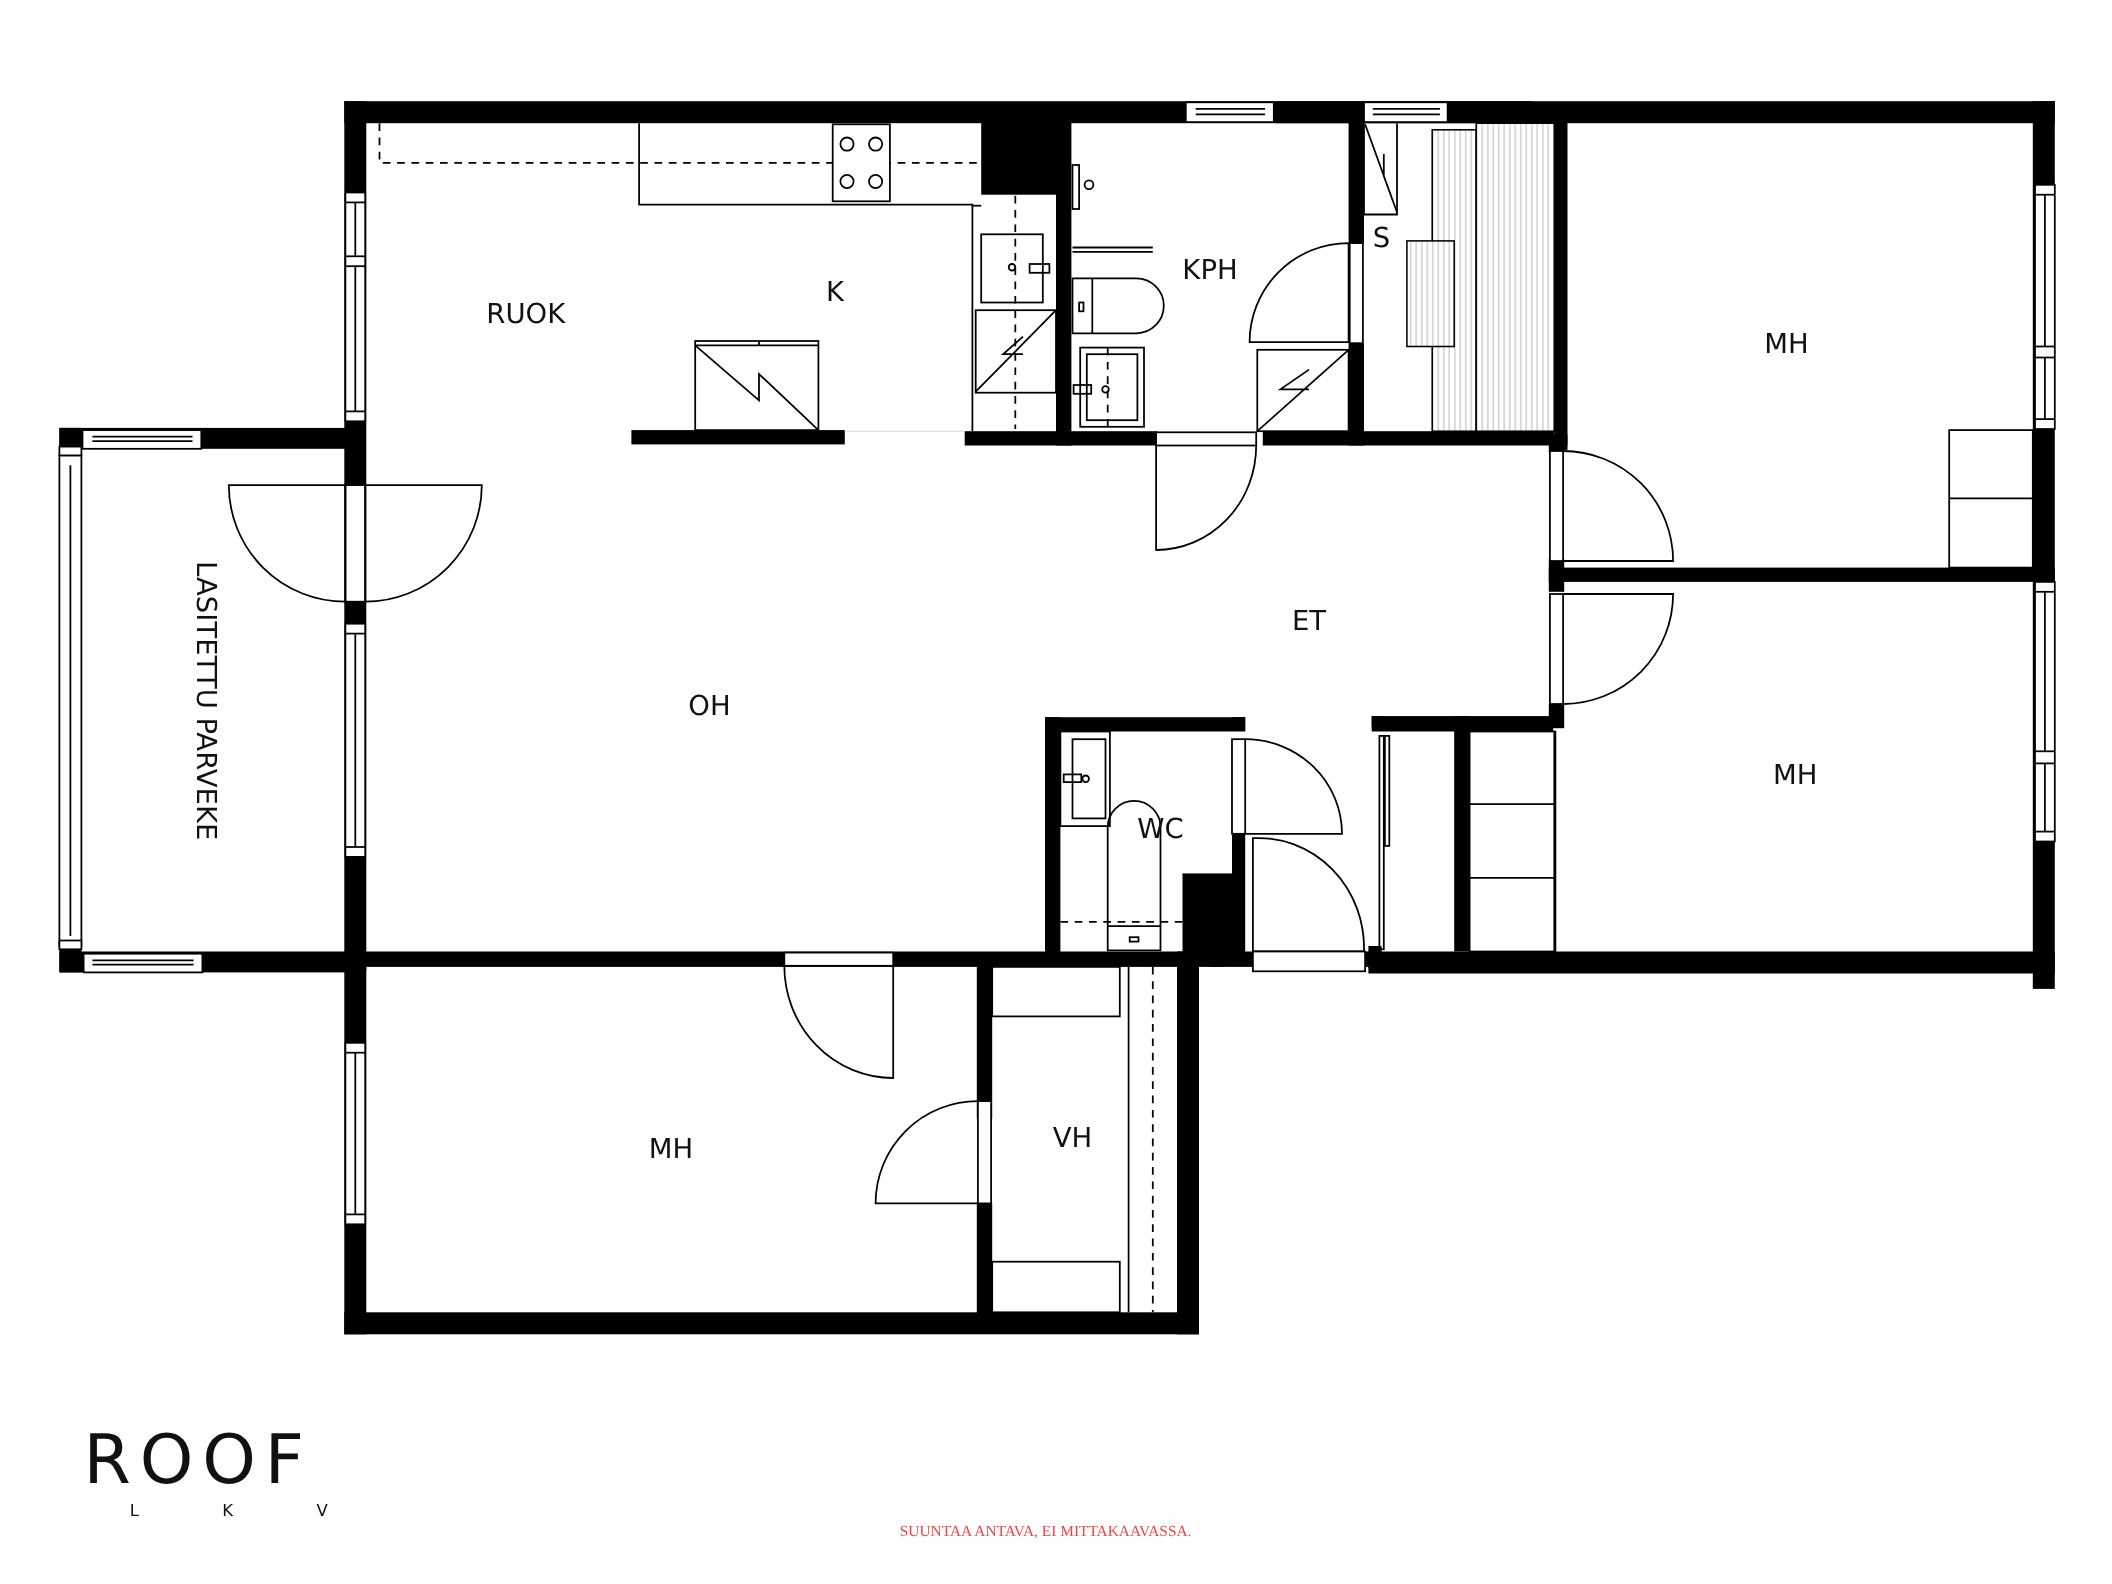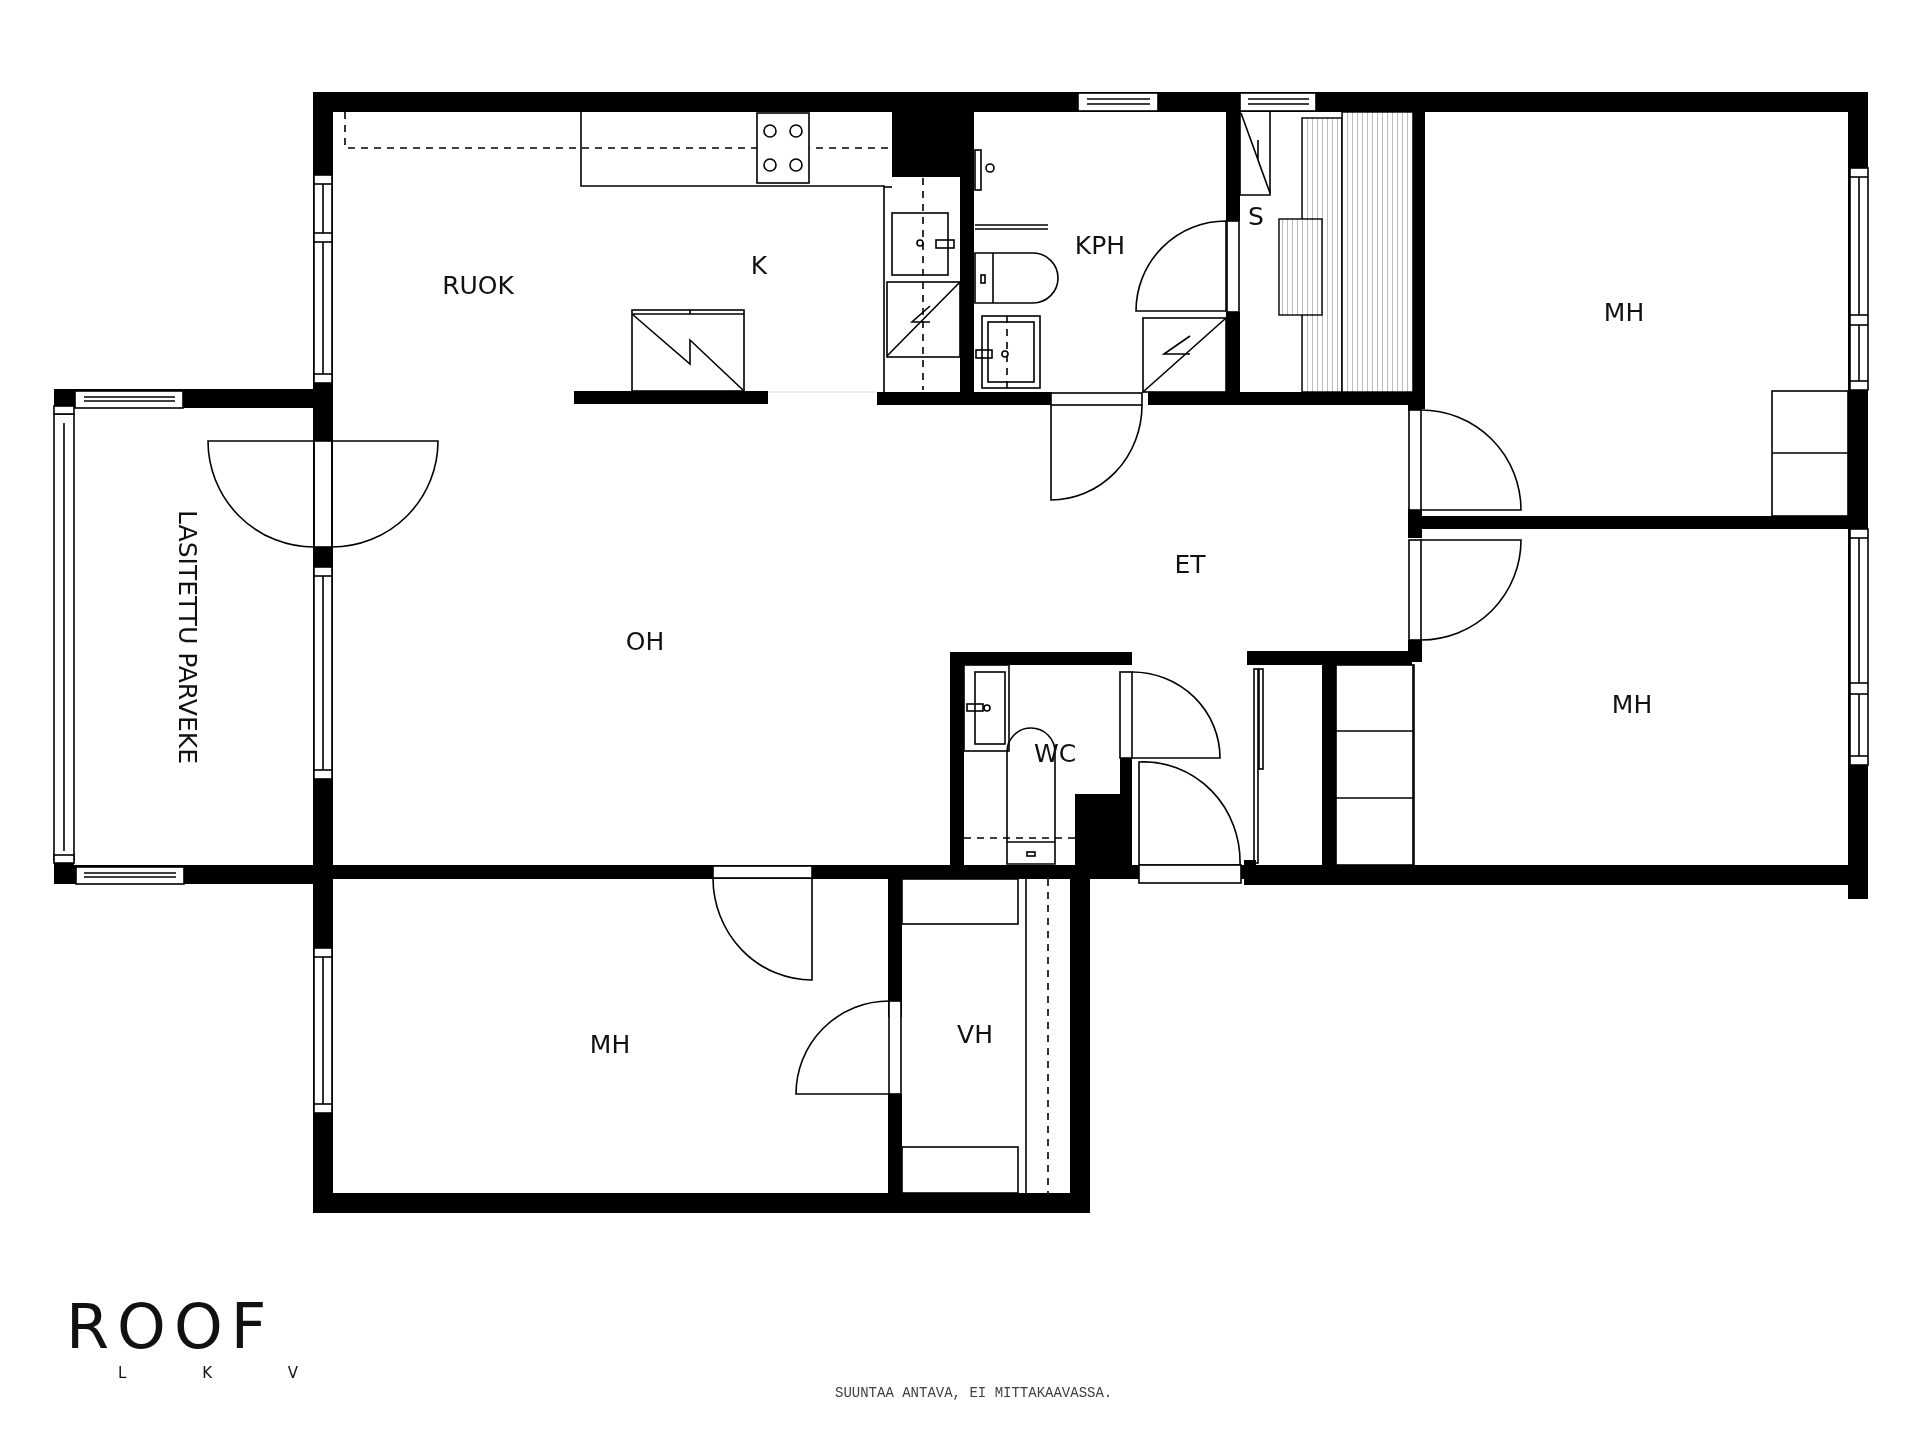--- a/index.html
+++ b/index.html
@@ -4,23 +4,23 @@
 <style>
   html, body { margin: 0; padding: 0; background: #ffffff; }
   body { width: 1920px; height: 1440px; position: relative; overflow: hidden; font-family: "DejaVu Sans", sans-serif; }
   #plan { position: absolute; left: 0; top: 0; width: 1920px; height: 1440px; }
   .wall { fill: #000; }
   .thin { fill: none; stroke: #000; stroke-width: 1.6; }
   .thin-w { fill: #fff; stroke: #000; stroke-width: 1.6; }
   .dash { fill: none; stroke: #000; stroke-width: 1.6; stroke-dasharray: 7 6; }
   .hatch { fill: url(#vhatch); stroke: #000; stroke-width: 1.4; }
   .room-label { font-family: "DejaVu Sans", sans-serif; font-size: 25px; fill: #111; text-anchor: middle; dominant-baseline: middle; }
-  .logo { position: absolute; left: 66px; top: 1296px; font-family: "DejaVu Sans", sans-serif; font-size: 62px; letter-spacing: 8px; color: #111; font-weight: 400; line-height: 1; }
+  .logo { position: absolute; left: 76px; top: 1296px; font-family: "DejaVu Sans", sans-serif; font-size: 62px; letter-spacing: 8px; color: #111; font-weight: 400; line-height: 1; }
   .logo-sub { position: absolute; left: 118px; top: 1364px; width: 180px; display: flex; justify-content: space-between; font-family: "DejaVu Sans", sans-serif; font-size: 15px; color: #111; }
-  .disclaimer { position: absolute; left: 818px; top: 1385px; font-family: Liberation Mono, monospace; font-size: 14px; color: #404040; white-space: nowrap; margin-left: 17px; }
+  .disclaimer { position: absolute; left: 818px; top: 1385px; font-family: Liberation Serif, serif; font-size: 14px; color: #ef4444; white-space: nowrap; }
 </style>
 </head>
 <body>
 
 <svg id="plan" viewBox="0 0 1920 1440" xmlns="http://www.w3.org/2000/svg">
   <defs>
     <pattern id="vhatch" width="5" height="10" patternUnits="userSpaceOnUse">
       <rect width="5" height="10" fill="#fff"></rect>
       <line x1="2.5" y1="0" x2="2.5" y2="10" stroke="#bdbdbd" stroke-width="1"></line>
     </pattern>

